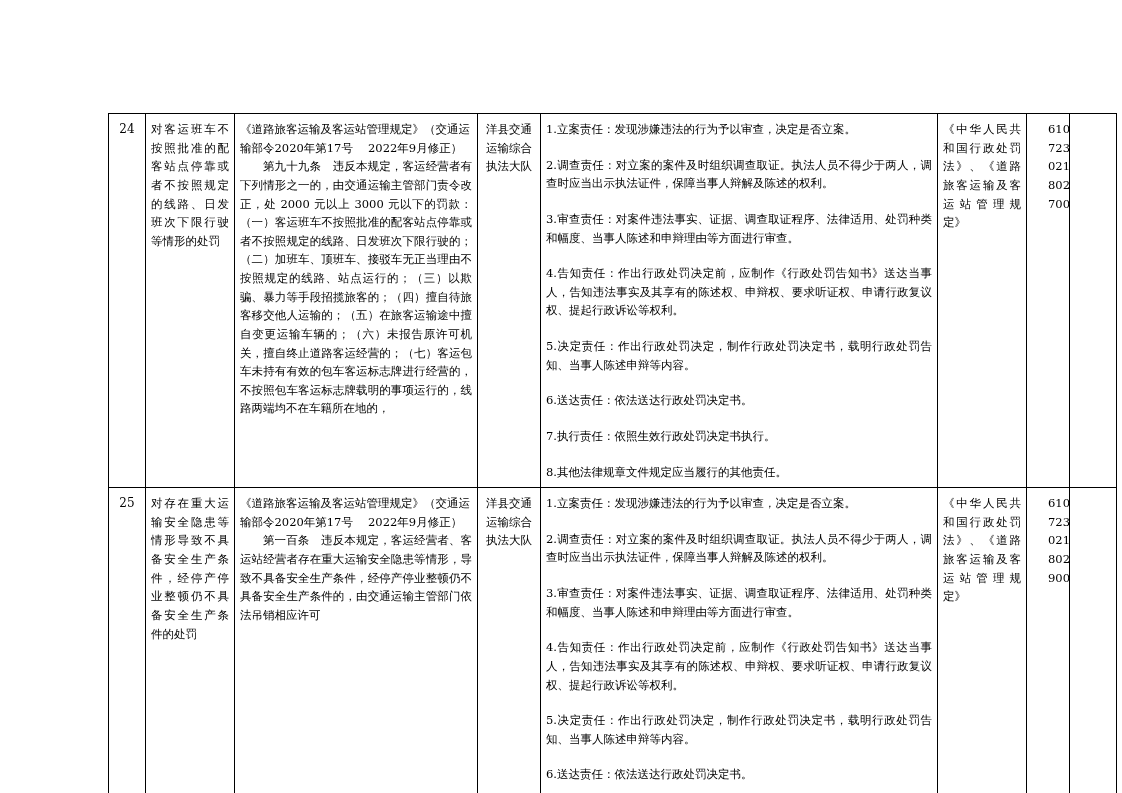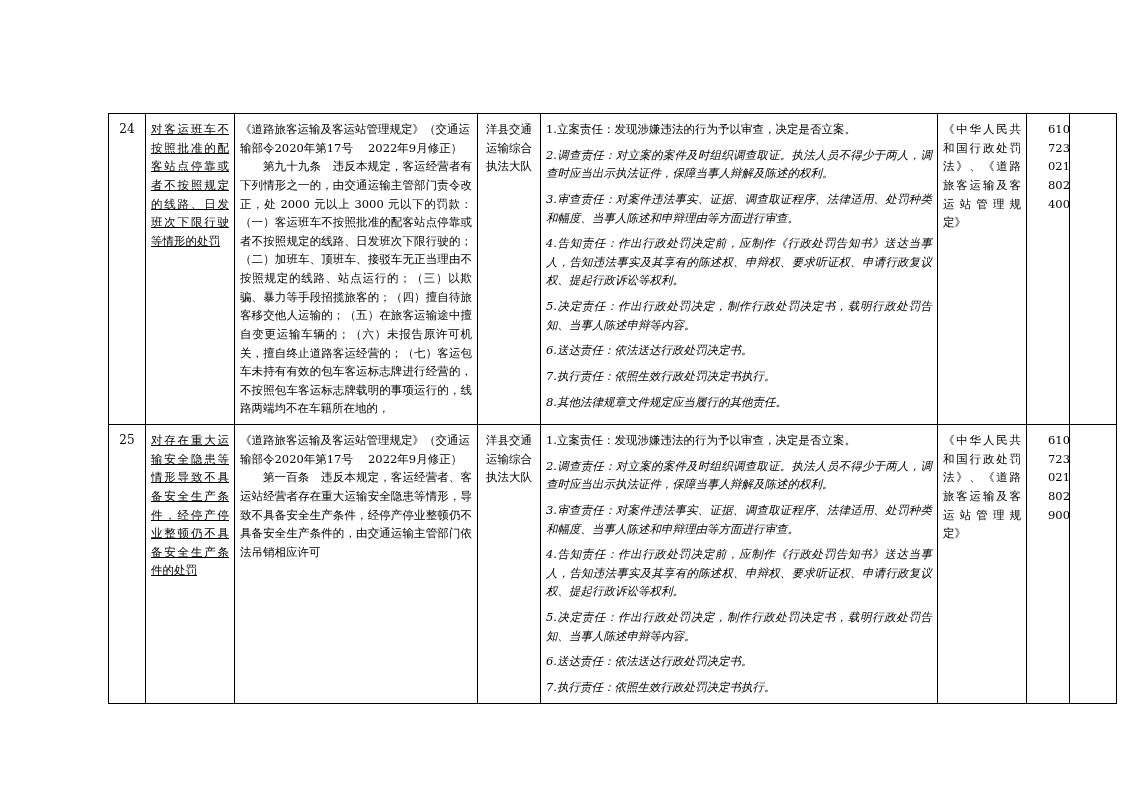--- a/index.html
+++ b/index.html
@@ -56,28 +56,27 @@
     text-align: justify;
     text-justify: inter-ideograph;
   }
   .duty-line {
     display: block;
     text-indent: 0;
     text-align: justify;
     text-justify: inter-ideograph;
     padding-left: 0;
   }
-  .duty-line + .duty-line { margin-top: 7px; font-style: italic; }
+  .duty-line + .duty-line { margin-top: 17px; }
 
   .name-cell {
     text-align: justify;
     text-justify: inter-ideograph;
     vertical-align: middle;
     line-height: 1.78;
-    text-decoration: underline;
   }
   .org-cell {
     line-height: 1.78;
     text-align: center;
   }
   .law-cell {
     line-height: 1.78;
     text-align: justify;
     text-justify: inter-ideograph;
   }
@@ -112,21 +111,21 @@
           <span class="duty-line">6.送达责任：依法送达行政处罚决定书。</span>
           <span class="duty-line">7.执行责任：依照生效行政处罚决定书执行。</span>
           <span class="duty-line">8.其他法律规章文件规定应当履行的其他责任。</span>
         </td>
         <td class="col-law law-cell">《中华人民共和国行政处罚法》、《道路旅客运输及客运站管理规定》</td>
         <td class="col-code code-cell">
           <span>610</span>
           <span>723</span>
           <span>021</span>
           <span>802</span>
-          <span>400</span>
+          <span>700</span>
         </td>
         <td class="col-extra"></td>
       </tr>
       <tr class="row-25">
         <td class="col-no cell-center">25</td>
         <td class="col-name name-cell">对存在重大运输安全隐患等情形导致不具备安全生产条件，经停产停业整顿仍不具备安全生产条件的处罚</td>
         <td class="col-basis">
           <span class="basis-title">《道路旅客运输及客运站管理规定》（交通运输部令2020年第17号　 2022年9月修正）</span>
           <span class="basis-body">第一百条　违反本规定，客运经营者、客运站经营者存在重大运输安全隐患等情形，导致不具备安全生产条件，经停产停业整顿仍不具备安全生产条件的，由交通运输主管部门依法吊销相应许可</span>
         </td>

